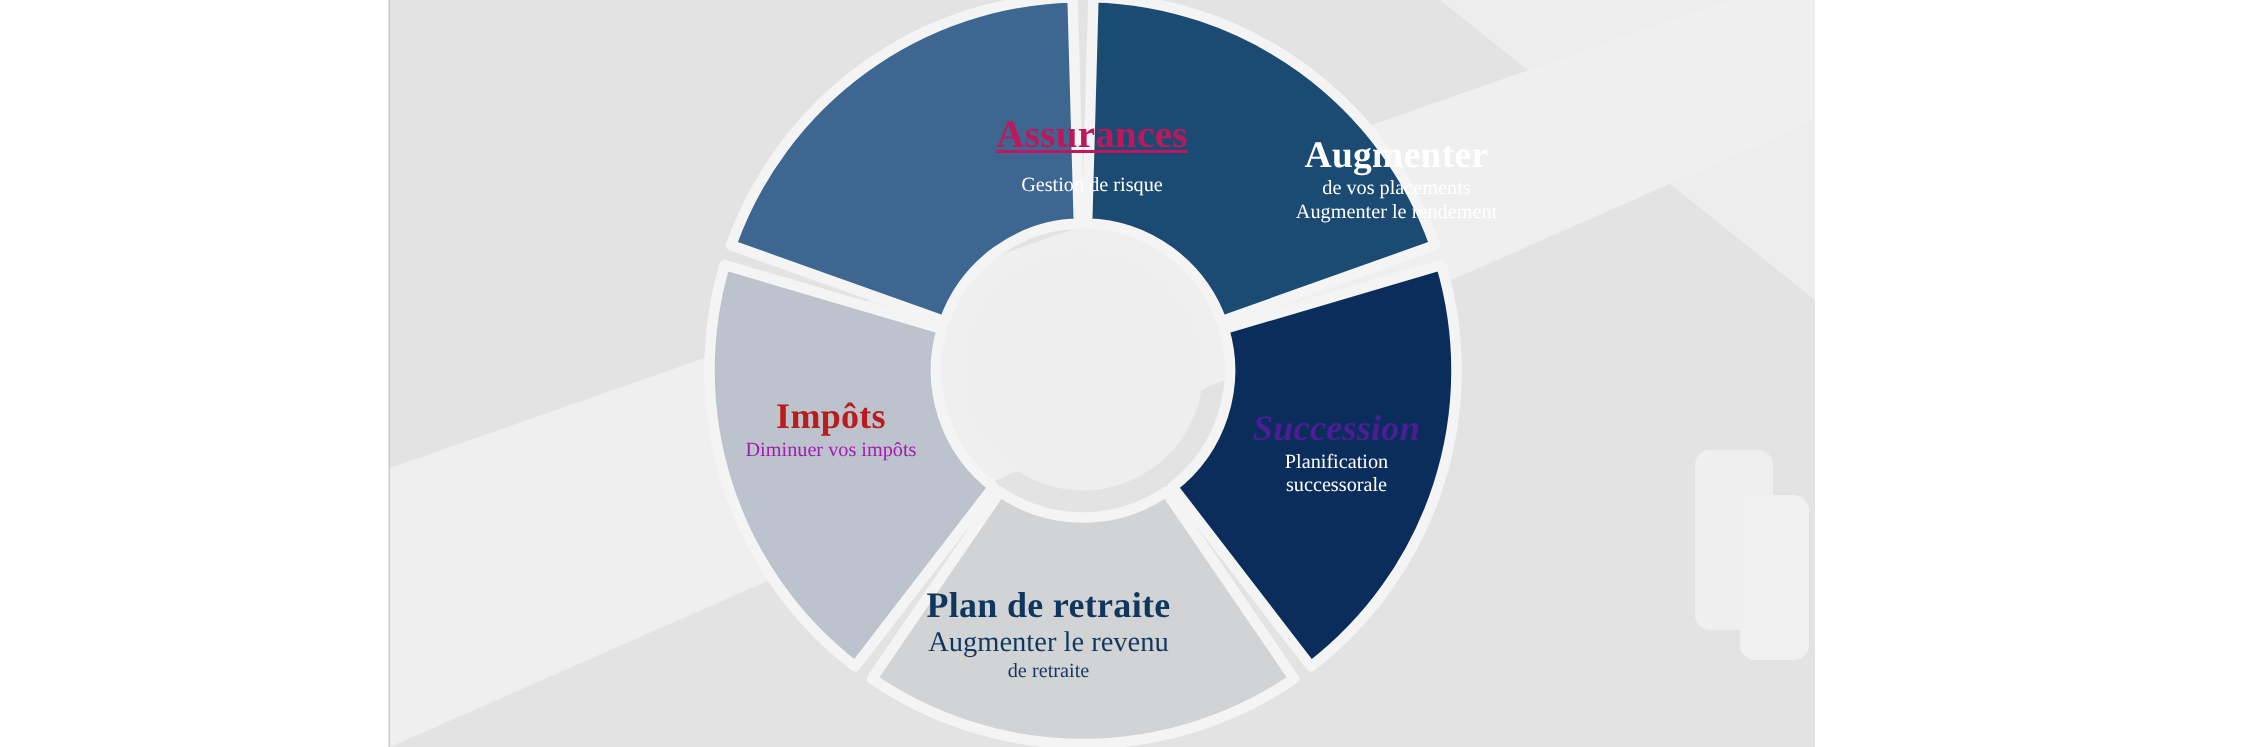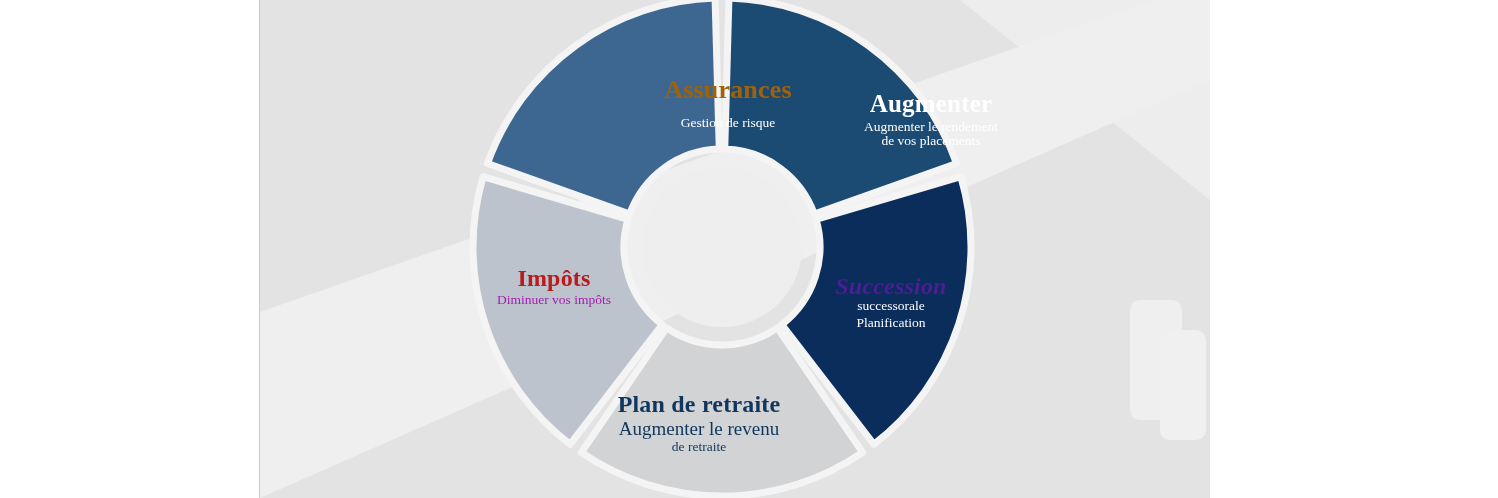--- a/index.html
+++ b/index.html
@@ -87,34 +87,34 @@
           <path d="M 469.95 -1.90 A 249 249 0 0 1 697.57 163.47 L 555.32 214.13 A 98 98 0 0 0 465.74 149.04 Z" fill="#1b4a73" stroke="#f4f4f4" stroke-width="7" stroke-linejoin="round"></path>
           <path d="M 701.87 176.70 A 249 249 0 0 1 614.93 444.28 L 522.79 324.64 A 98 98 0 0 0 557.01 219.33 Z" fill="#0a2d5c" stroke="#f4f4f4" stroke-width="7" stroke-linejoin="round"></path>
           <path d="M 603.68 452.45 A 249 249 0 0 1 322.32 452.45 L 407.63 327.86 A 98 98 0 0 0 518.37 327.86 Z" fill="#d2d3d5" stroke="#f4f4f4" stroke-width="7" stroke-linejoin="round"></path>
           <path d="M 311.07 444.28 A 249 249 0 0 1 224.13 176.70 L 368.99 219.33 A 98 98 0 0 0 403.21 324.64 Z" fill="#bdc3cc" stroke="#f4f4f4" stroke-width="7" stroke-linejoin="round"></path>
           <path d="M 228.43 163.47 A 249 249 0 0 1 456.05 -1.90 L 460.26 149.04 A 98 98 0 0 0 370.68 214.13 Z" fill="#3d6791" stroke="#f4f4f4" stroke-width="7" stroke-linejoin="round"></path>
         </g>
       <circle cx="463" cy="247" r="80" fill="#eeeeee"></circle>
     </svg>
 
     <div class="seg-label" style="left:359px; top:76px; width:220px;">
-      <span class="seg-title" style="font-size:26px;color:#a16207;">Assurances</span>
+      <span class="seg-title" style="font-size:26px;color:#be185d;text-decoration:underline;">Assurances</span>
       <span class="seg-sub" style="font-size:13.5px;color:#ffffff;margin-top:12px;">Gestion de risque</span>
     </div>
 
     <div class="seg-label" style="left:552px; top:91px; width:240px;">
       <span class="seg-title" style="font-size:25px;color:#ffffff;">Augmenter</span>
+      <span class="seg-sub" style="font-size:13.5px;color:#ffffff;margin-top:0;">de vos placements</span>
       <span class="seg-sub" style="font-size:13.5px;color:#ffffff;">Augmenter le rendement</span>
-      <span class="seg-sub" style="font-size:13.5px;color:#ffffff;margin-top:0;">de vos placements</span>
     </div>
 
     <div class="seg-label" style="left:522px; top:274px; width:220px;">
       <span class="seg-title" style="font-size:24px;color:#4c1d95;font-style:italic;">Succession</span>
+      <span class="seg-sub" style="font-size:13.5px;color:#ffffff;">Planification</span>
       <span class="seg-sub" style="font-size:13.5px;color:#ffffff;margin-top:0;">successorale</span>
-      <span class="seg-sub" style="font-size:13.5px;color:#ffffff;">Planification</span>
     </div>
 
     <div class="seg-label" style="left:320px; top:392px; width:240px;">
       <span class="seg-title" style="font-size:24px;color:#11365e;">Plan de retraite</span>
       <span class="seg-sub" style="font-size:19px;color:#11365e;">Augmenter le revenu</span>
       <span class="seg-sub" style="font-size:13.5px;color:#11365e;margin-top:0;">de retraite</span>
     </div>
 
     <div class="seg-label" style="left:185px; top:266px; width:220px;">
       <span class="seg-title" style="font-size:24px;color:#b91c1c;">Impôts</span>

